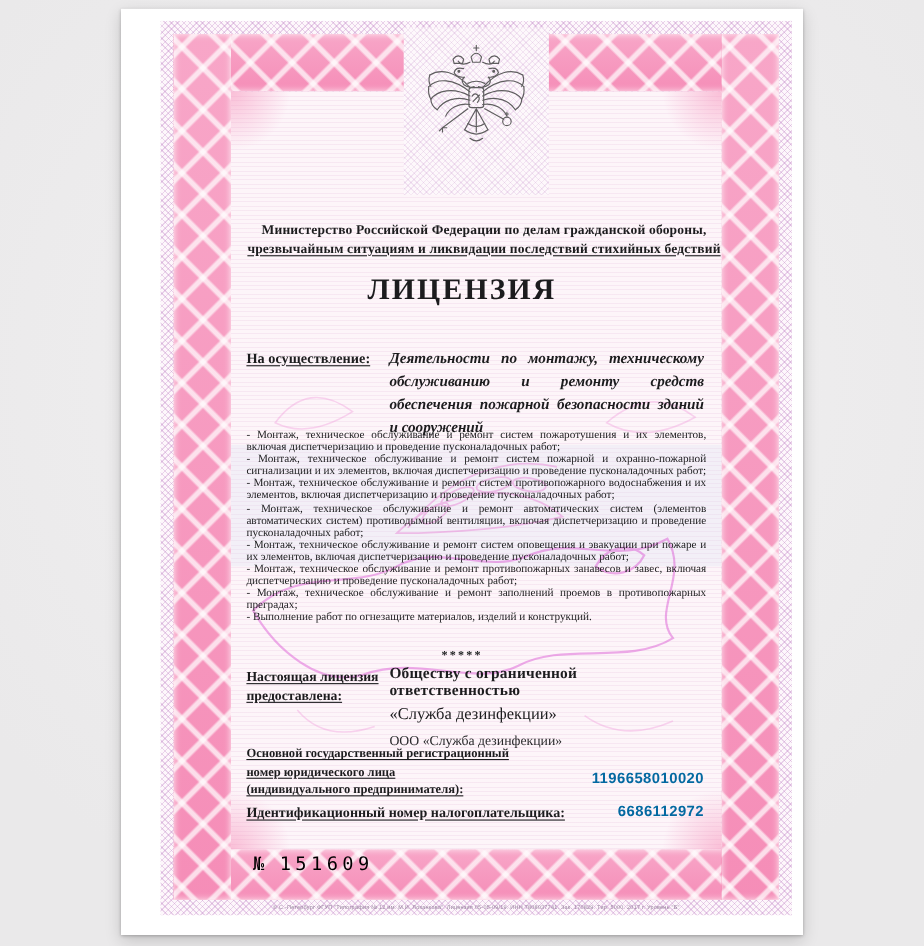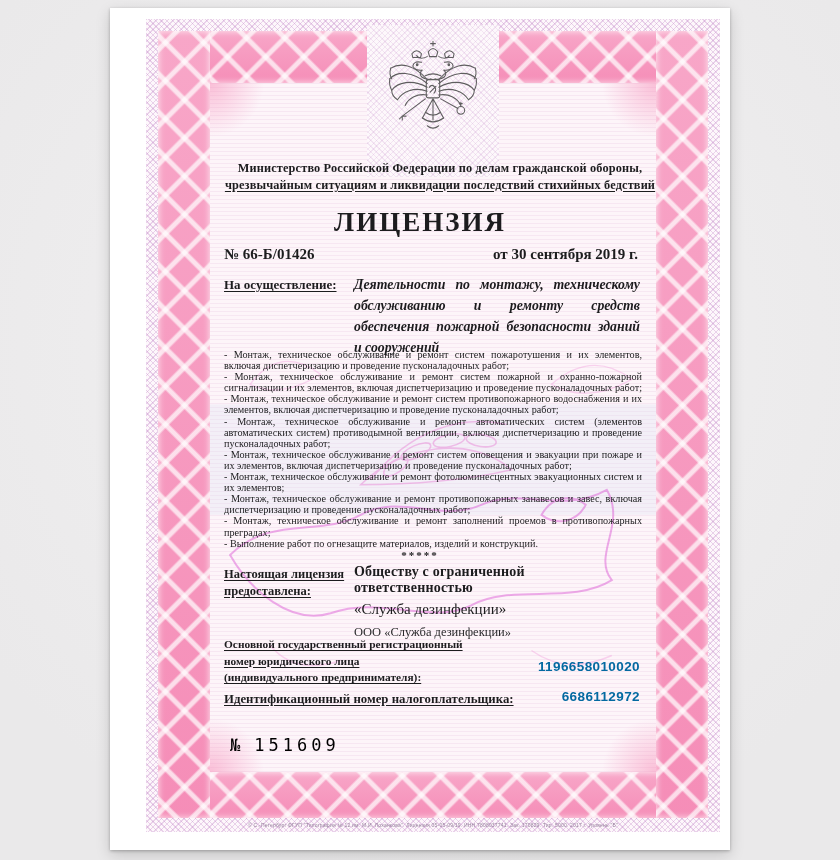--- a/index.html
+++ b/index.html
@@ -38,21 +38,21 @@
   .emblem-panel{position:absolute;left:50%;top:6px;width:132px;height:152px;margin-left:-66px;
         background-color:#fdf8fb;
         background-image:
           repeating-linear-gradient(45deg, rgba(187,122,194,.16) 0 1px, transparent 1px 4px),
           repeating-linear-gradient(-45deg, rgba(187,122,194,.16) 0 1px, transparent 1px 4px);}
   .emblem-panel svg{position:absolute;left:50%;top:14px;margin-left:-48px;}
   .printer-note{position:absolute;left:0;right:0;bottom:4px;text-align:center;
         font-family:"Liberation Sans", sans-serif;font-size:5px;color:#97839d;letter-spacing:.2px;}
   
   .text-layer{position:absolute;inset:0;color:#1c1c1e;z-index:5;}
-  .block{position:absolute;}
+  .block{position:absolute;margin-top:41px;}
   .ministry{left:100px;right:60px;top:152px;text-align:center;font-weight:bold;font-size:12.3px;line-height:16.5px;letter-spacing:.15px;}
   .ministry .u{text-decoration:underline;text-underline-offset:2px;}
   .doc-title{left:0;right:0;top:199px;text-align:center;font-weight:bold;font-size:27px;letter-spacing:2px;}
   .num-row{left:114px;right:92px;top:238px;display:flex;justify-content:space-between;font-weight:bold;font-size:15px;}
   .activity-row{left:114px;right:90px;top:267px;}
   .activity-label{position:absolute;left:0;top:2px;font-weight:bold;font-size:13px;text-decoration:underline;text-underline-offset:2px;}
   .activity-text{margin-left:130px;font-weight:bold;font-style:italic;font-size:13.8px;line-height:1.52;text-align:justify;}
   .works-head{left:114px;right:88px;top:327px;font-weight:bold;font-size:12px;text-decoration:underline;text-underline-offset:2px;letter-spacing:.1px;}
   .works-list{left:114px;right:88px;top:341px;font-size:10.2px;line-height:11.1px;text-align:justify;}
   .separator{left:0;right:0;top:541px;text-align:center;font-weight:bold;font-size:11px;letter-spacing:2px;}
@@ -160,38 +160,33 @@
 
     <div class="text-layer">
 
       <div class="block ministry">
         <div>Министерство Российской Федерации по делам гражданской обороны,</div>
         <div class="u">чрезвычайным ситуациям и ликвидации последствий стихийных бедствий</div>
       </div>
 
       <div class="block doc-title">ЛИЦЕНЗИЯ</div>
 
-      <div class="block num-row">
-        <span>№ 66-Б/01426</span>
-        <span>от 30 сентября 2019 г.</span>
-      </div>
 
       <div class="block activity-row">
         <span class="activity-label">На осуществление:</span>
         <div class="activity-text">Деятельности по монтажу, техническому обслуживанию и ремонту средств обеспечения пожарной безопасности зданий и сооружений</div>
       </div>
 
 
       <div class="block works-list">
         <div>- Монтаж, техническое обслуживание и ремонт систем пожаротушения и их элементов, включая диспетчеризацию и проведение пусконаладочных работ;</div>
         <div>- Монтаж, техническое обслуживание и ремонт систем пожарной и охранно-пожарной сигнализации и их элементов, включая диспетчеризацию и проведение пусконаладочных работ;</div>
         <div>- Монтаж, техническое обслуживание и ремонт систем противопожарного водоснабжения и их элементов, включая диспетчеризацию и проведение пусконаладочных работ;</div>
         <div>- Монтаж, техническое обслуживание и ремонт автоматических систем (элементов автоматических систем) противодымной вентиляции, включая диспетчеризацию и проведение пусконаладочных работ;</div>
         <div>- Монтаж, техническое обслуживание и ремонт систем оповещения и эвакуации при пожаре и их элементов, включая диспетчеризацию и проведение пусконаладочных работ;</div>
-        <div>- Монтаж, техническое обслуживание и ремонт фотолюминесцентных эвакуационных систем и их элементов;</div>
         <div>- Монтаж, техническое обслуживание и ремонт противопожарных занавесов и завес, включая диспетчеризацию и проведение пусконаладочных работ;</div>
         <div>- Монтаж, техническое обслуживание и ремонт заполнений проемов в противопожарных преградах;</div>
         <div>- Выполнение работ по огнезащите материалов, изделий и конструкций.</div>
       </div>
 
       <div class="block separator">*****</div>
 
       <div class="block grantee-row">
         <div class="grantee-label">
           <div>Настоящая лицензия</div>

